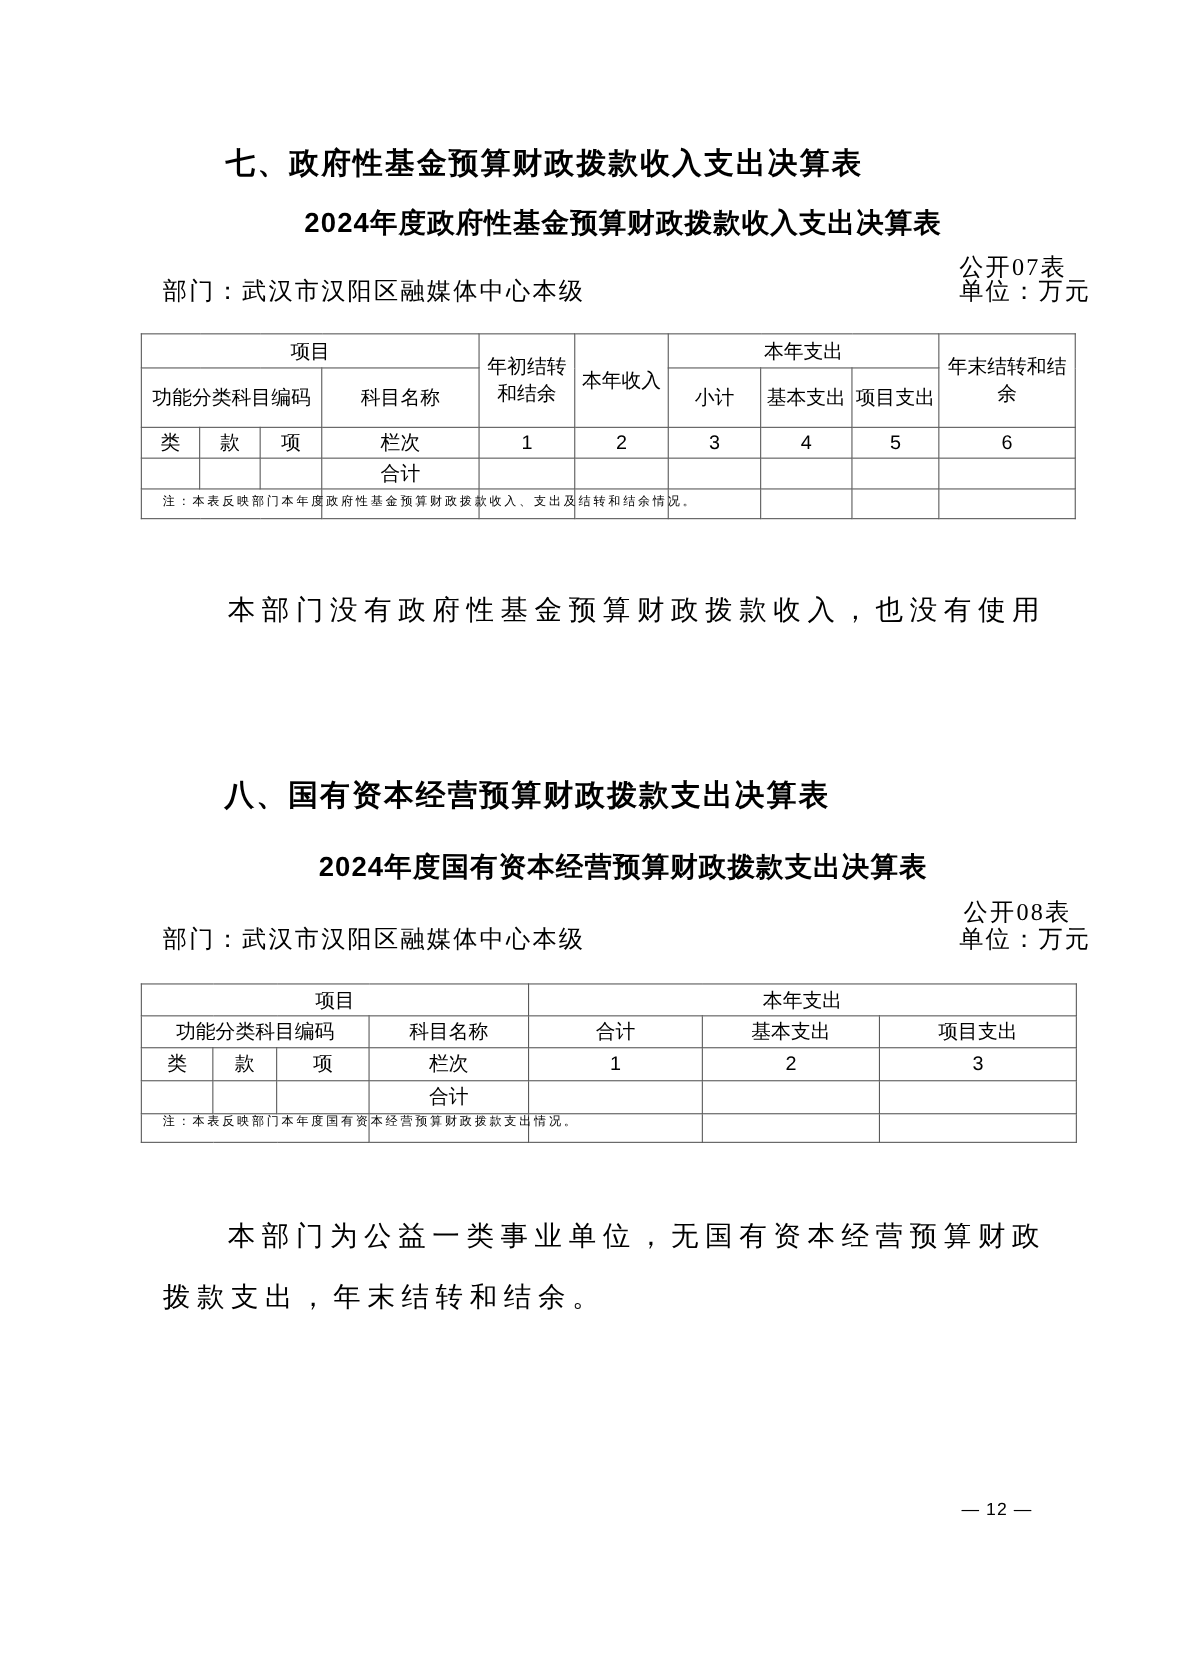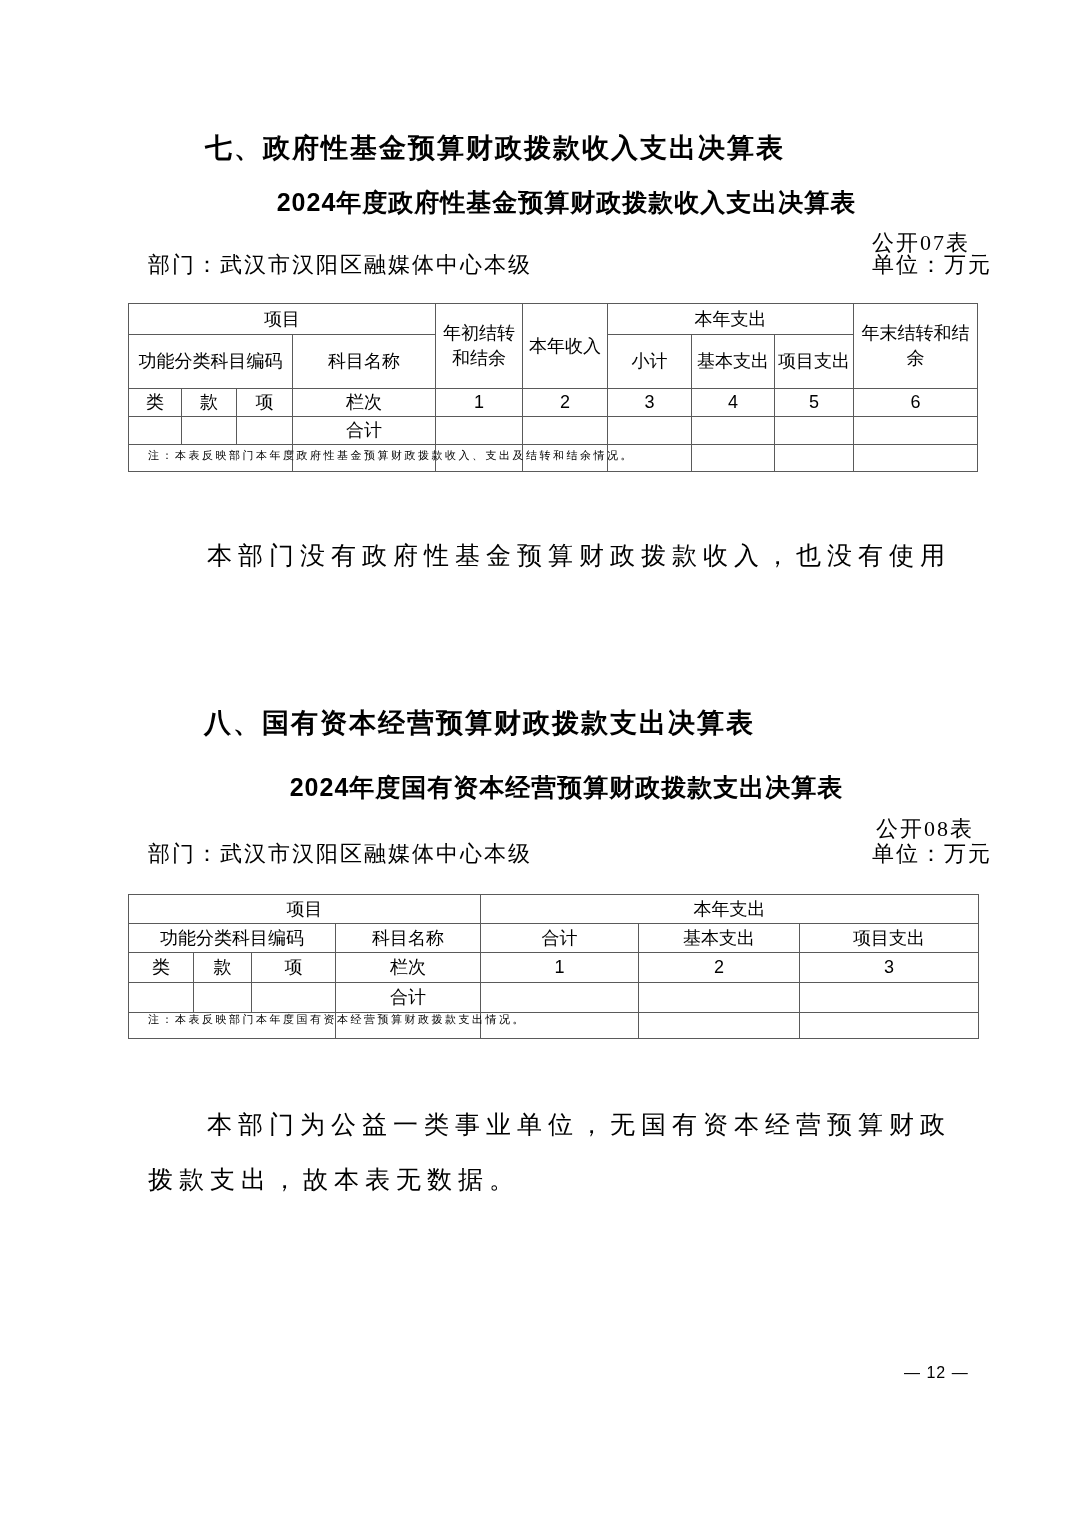--- a/index.html
+++ b/index.html
@@ -215,18 +215,18 @@
       <td></td>
       <td></td>
     </tr>
   </tbody>
     </table>
 
   <div class="abs note" style="left:148px;top:1012px;">注：本表反映部门本年度国有资本经营预算财政拨款支出情况。</div>
 
   <div class="abs para" style="left:148px;top:1097px;width:820px;">
     <div class="indent">本部门为公益一类事业单位，无国有资本经营预算财政</div>
-    <div>拨款支出，故本表无数据。</div>
+    <div>拨款支出，年末结转和结余。</div>
   </div>
 
-  <div class="abs pageno" style="left:904px;top:1364px;text-align:right;">— 12 —</div>
+  <div class="abs pageno" style="left:874px;top:1364px;text-align:right;">— 12 —</div>
 
 </div>
 
 </body></html>

